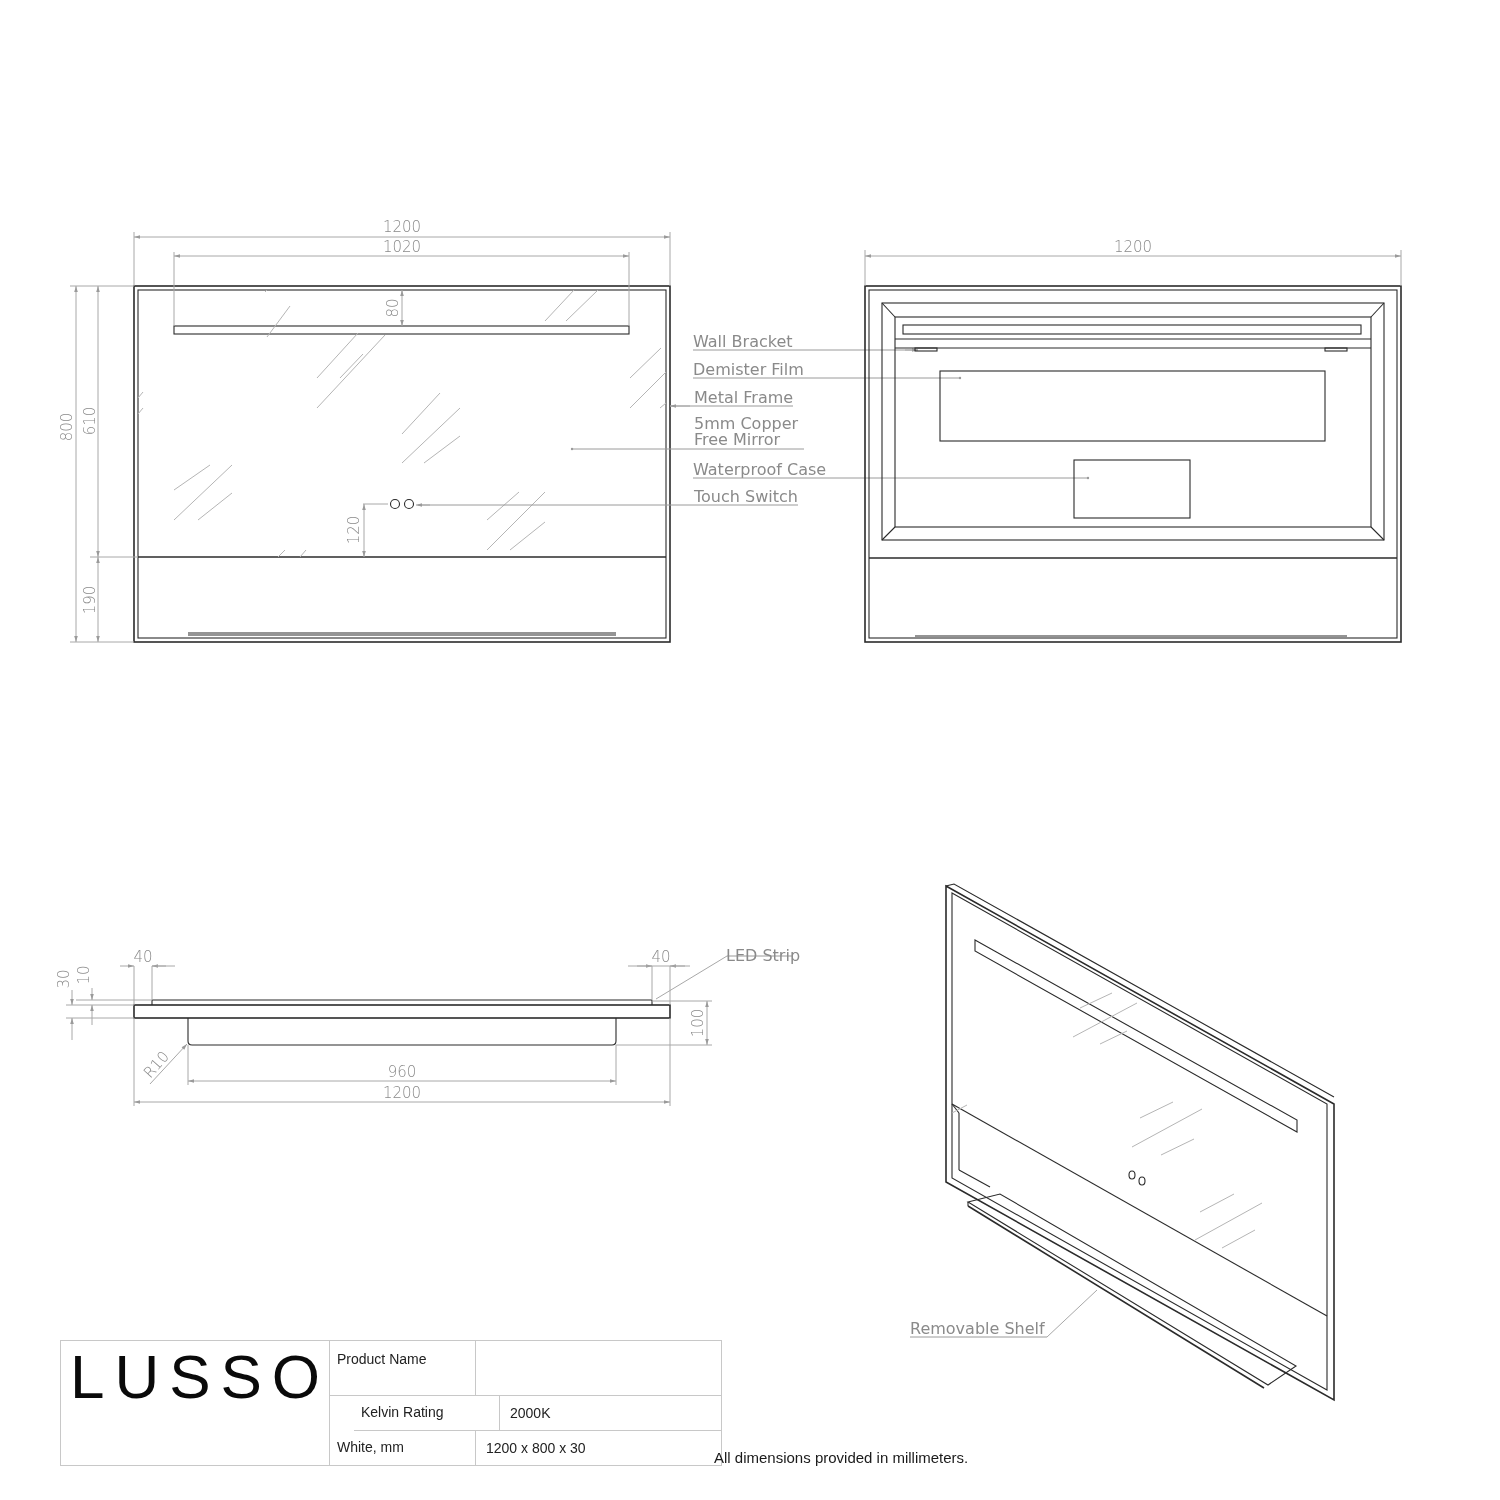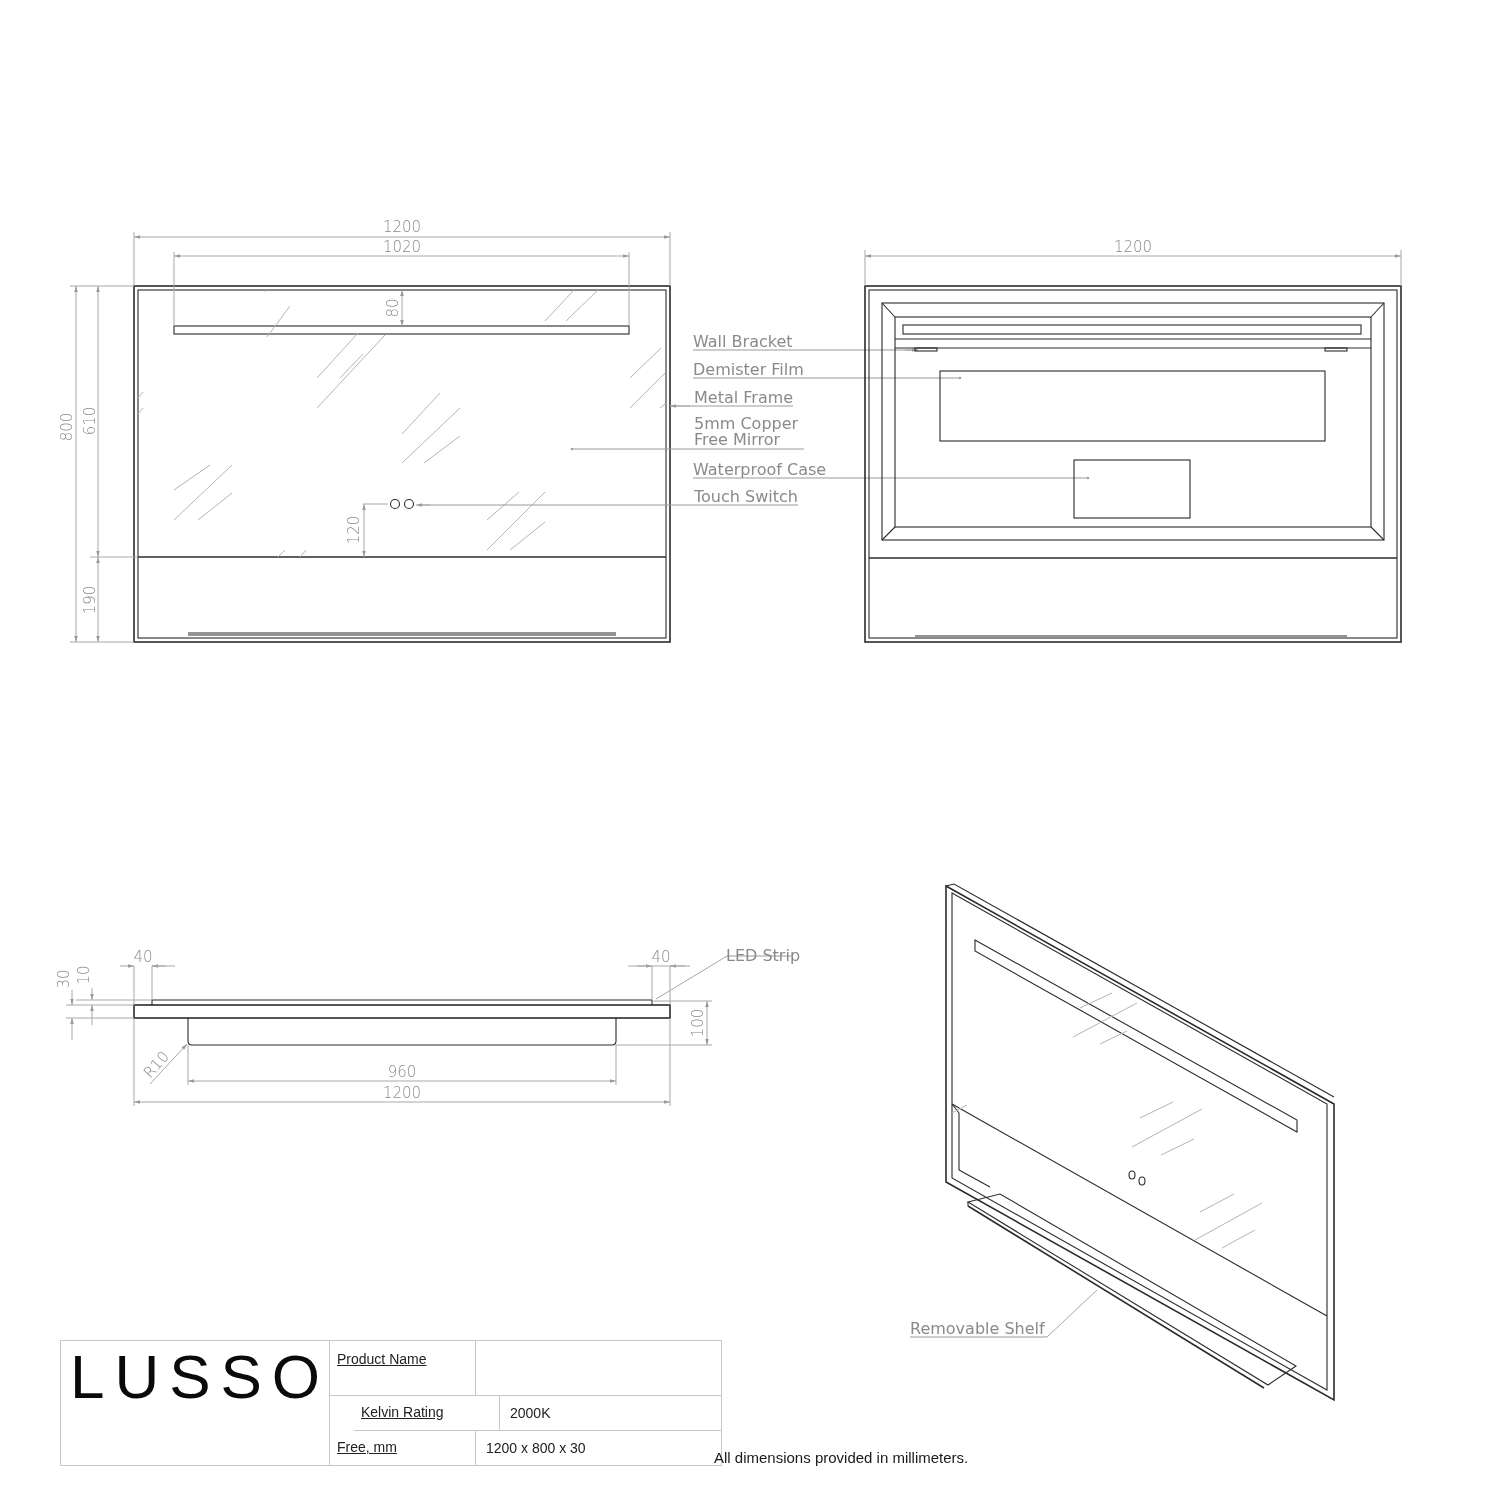--- a/index.html
+++ b/index.html
@@ -20,21 +20,21 @@
                 border: 1.5px solid #c8c8c8; box-sizing: border-box; display: flex; }
   .logo-cell { width: 268px; border-right: 1.5px solid #c8c8c8; display: flex;
                justify-content: center; }
   .logo { font-family: "Liberation Sans", sans-serif; font-size: 62px; letter-spacing: 10px;
           font-weight: 500; color: #0a0a0a; padding-left: 10px; }
   .info { flex: 1; display: flex; flex-direction: column; }
   .row { display: flex; border-bottom: 1.5px solid #c8c8c8; }
   .row:last-child { border-bottom: none; }
   .row.r1 { height: 54px; } .row.r2 { height: 34px; margin-left: 24px; } .row.r3 { flex: 1; }
   .k { width: 146px; border-right: 1.5px solid #c8c8c8; padding: 10px 4px 0 7px;
-       font-family: "Liberation Sans", sans-serif; font-size: 14px; color: #222; box-sizing: border-box; text-decoration: underline; }
+       font-family: "Liberation Sans", sans-serif; font-size: 14px; color: #222; box-sizing: border-box; }
   .v { flex: 1; padding: 10px 0 0 10px; font-family: "Liberation Sans", sans-serif;
        font-size: 14px; color: #222; line-height: 18px; box-sizing: border-box; }
   .row.r2 .k, .row.r2 .v, .row.r3 .k, .row.r3 .v { padding-top: 8px; }
   .note { position: absolute; left: 714px; top: 1449px; font-family: "Liberation Sans", sans-serif;
           font-size: 15px; color: #1a1a1a; }
 </style>
 </head>
 <body>
 
 <svg class="sheet" viewBox="0 0 1500 1500">
@@ -271,19 +271,19 @@
   </div>
   <div class="info">
     <div class="row r1">
       <div class="k">Product Name</div>
     </div>
     <div class="row r2">
       <div class="k">Kelvin Rating</div>
       <div class="v">2000K</div>
     </div>
     <div class="row r3">
-      <div class="k">Free, mm</div>
+      <div class="k">White, mm</div>
       <div class="v">1200 x 800 x 30</div>
     </div>
   </div>
 </div>
 
 <div class="note">All dimensions provided in millimeters.</div>
 
 </body></html>

